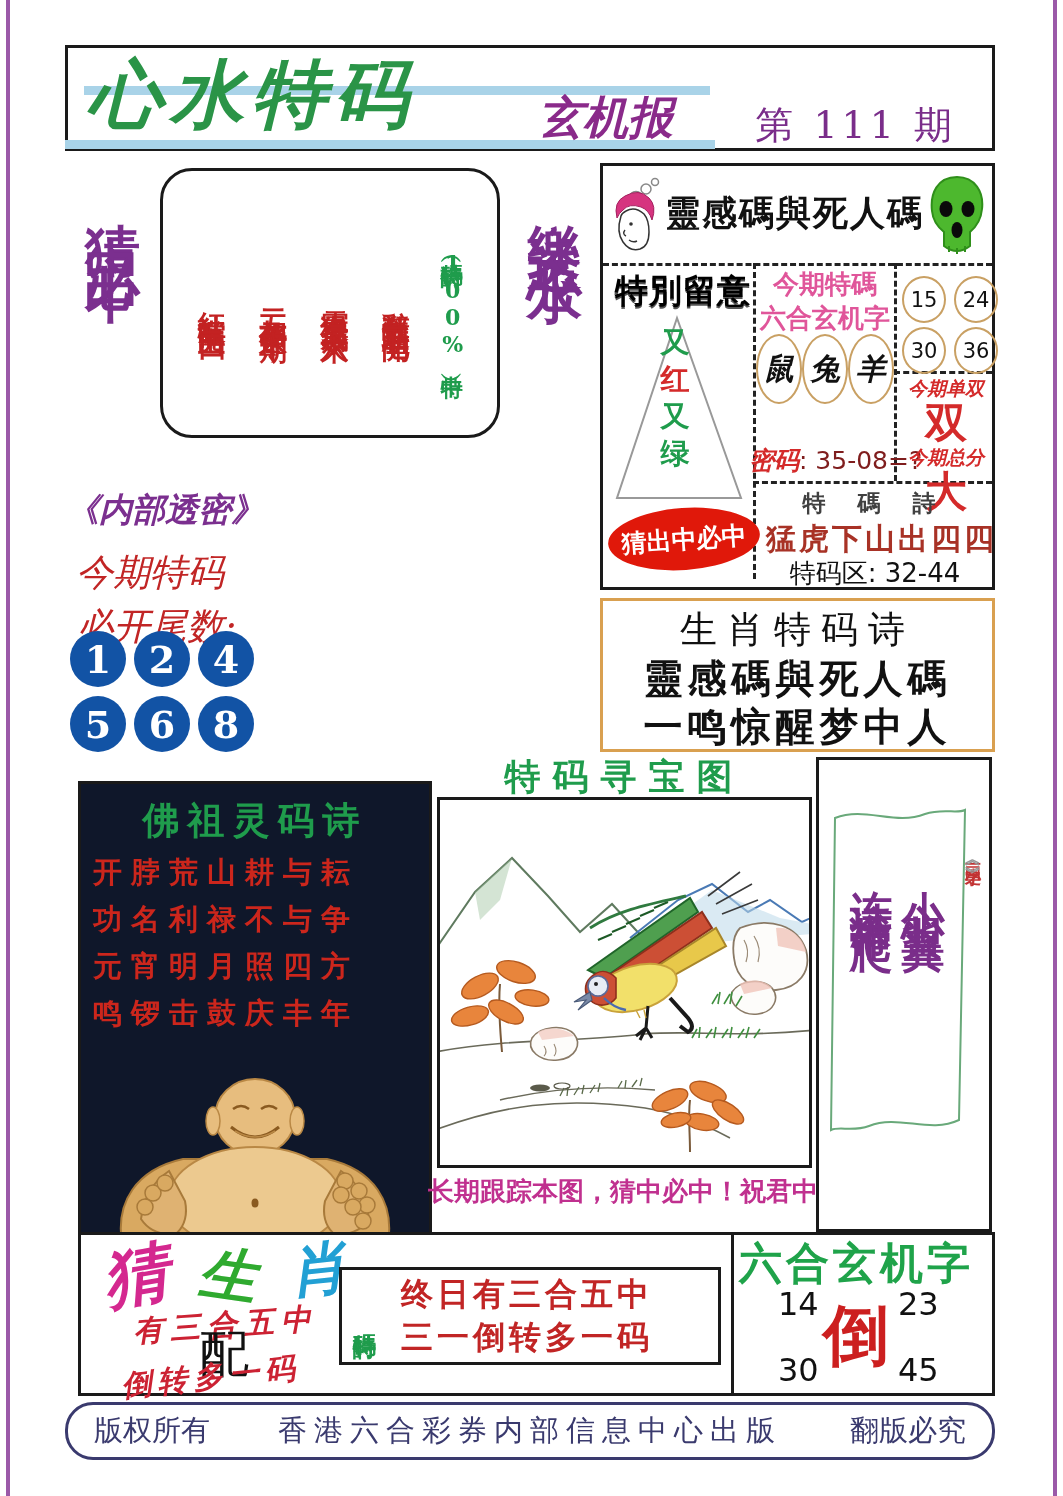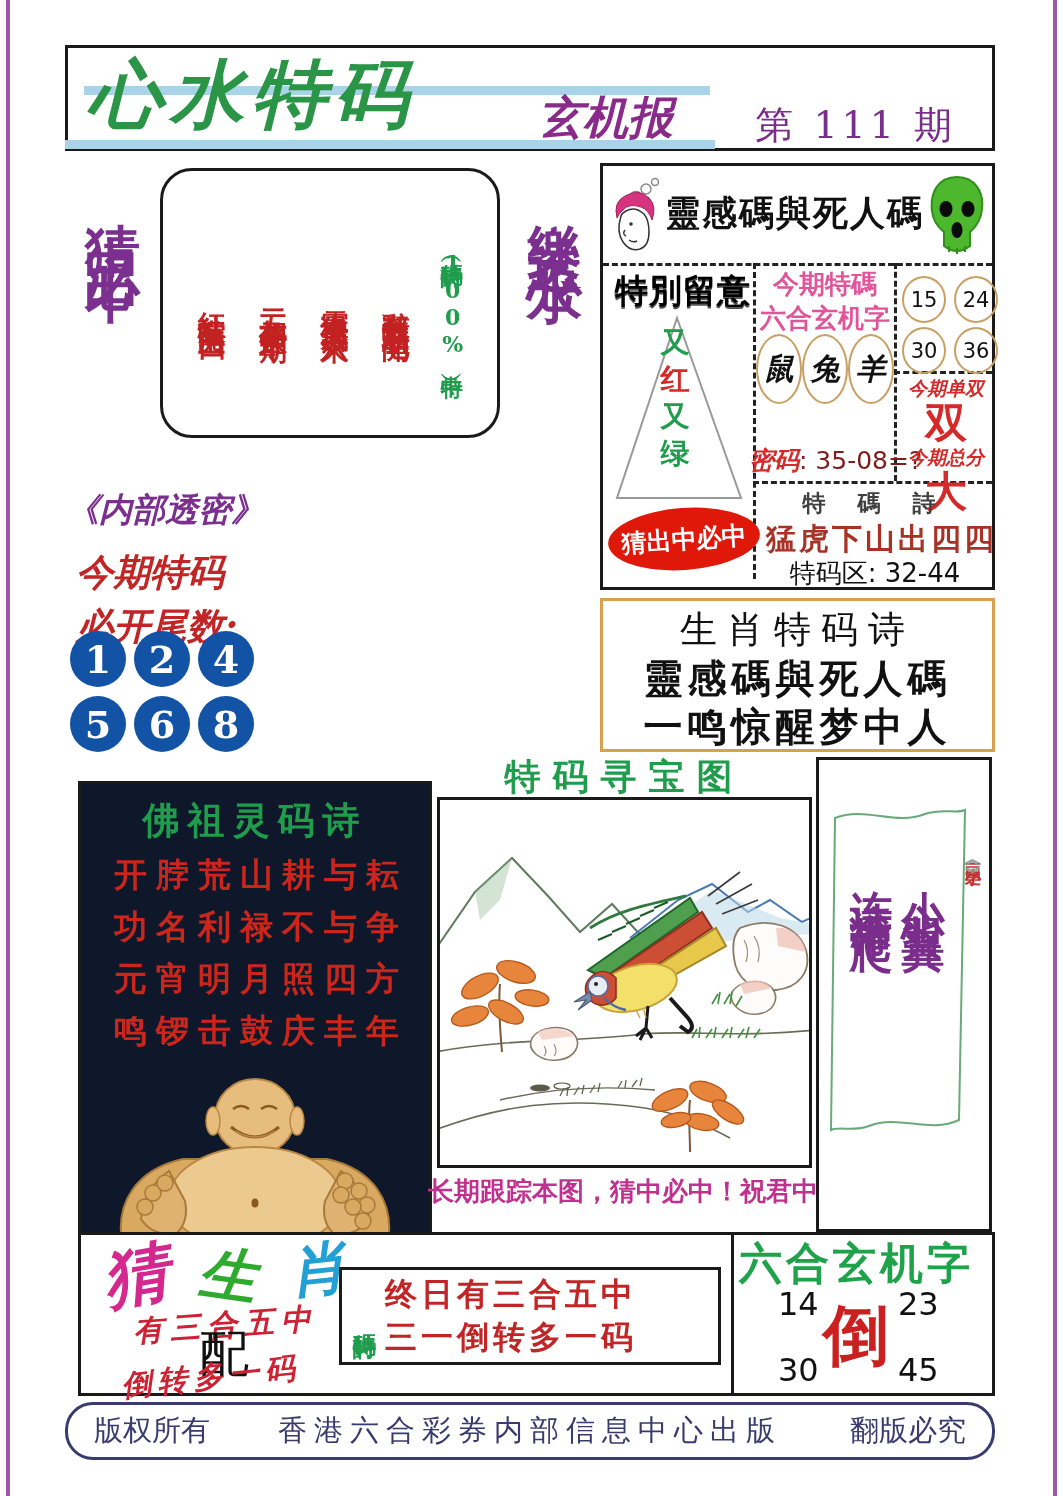--- a/index.html
+++ b/index.html
@@ -25,21 +25,21 @@
   .slogan-left{left:76px;top:180px;}
   .slogan-right{left:518px;top:180px;}
 
   .poem-box{position:absolute;left:160px;top:168px;width:340px;height:270px;border:3px solid #1a1a1a;
       border-radius:32px;display:flex;justify-content:space-evenly;align-items:center;padding:6px 6px;box-sizing:border-box;background:#fff;}
   .poem-col{writing-mode:vertical-rl;text-orientation:upright;font-family:"DejaVu Serif",serif;
       font-weight:bold;color:#c32222;font-size:28px;letter-spacing:4px;}
   .poem-label{color:#1f9c4c;font-size:22px;letter-spacing:1px;}
 
   .neibu-title{position:absolute;left:66px;top:488px;font-size:33px;font-weight:bold;font-style:italic;color:#7b2f8f;font-family:"DejaVu Serif",serif;white-space:nowrap;}
-  .neibu-sub{position:absolute;left:76px;top:546px;font-size:37px;font-weight:bold;font-style:italic;color:#c12525;font-family:"DejaVu Serif",serif;line-height:1.45;white-space:nowrap;}
+  .neibu-sub{position:absolute;left:76px;top:546px;font-size:37px;font-weight:normal;font-style:italic;color:#c12525;font-family:"DejaVu Serif",serif;line-height:1.45;white-space:nowrap;}
   .tail-row{position:absolute;left:70px;display:flex;gap:8px;}
   .tail-row1{top:631px}.tail-row2{top:696px}
   .ball{width:56px;height:56px;border-radius:50%;background:#1253a5;color:#fff;display:flex;align-items:center;justify-content:center;
       font-family:"DejaVu Serif",serif;font-size:38px;font-weight:bold;}
 
   
   .spirit{position:absolute;left:600px;top:163px;width:395px;height:427px;border:3px solid #1a1a1a;box-sizing:border-box;background:#fff;}
   .spirit-title{position:absolute;left:62px;top:24px;font-size:35px;font-weight:900;color:#111;letter-spacing:2px;white-space:nowrap;}
   .face-icon{position:absolute;left:8px;top:10px;}
   .skull-icon{position:absolute;right:5px;top:8px;}
@@ -78,21 +78,21 @@
   .tms-qu{position:absolute;left:152px;top:390px;width:240px;text-align:center;color:#111;font-size:26px;white-space:nowrap;}
 
   
   .zpoem{position:absolute;left:600px;top:598px;width:395px;height:154px;border:3px solid #d9a050;box-sizing:border-box;text-align:center;background:#fff;}
   .zpoem-t{margin-top:4px;font-size:37px;color:#111;letter-spacing:10px;font-family:"DejaVu Serif",serif;}
   .zpoem-l{font-size:39px;color:#111;font-weight:900;letter-spacing:5px;font-family:"DejaVu Serif",serif;line-height:1.22;}
 
   
   .fozu{position:absolute;left:78px;top:755px;width:354px;height:477px;border:3px solid #1a1a1a;box-sizing:border-box;background:#0f172a;margin-top:26px;}
   .fozu-t{text-align:center;margin-top:12px;font-size:37px;color:#1f9c4c;font-weight:bold;letter-spacing:8px;font-family:"DejaVu Serif",serif;}
-  .fozu-line{margin:7px 0 0 12px;font-size:33px;color:#cc261c;font-weight:bold;letter-spacing:9px;font-family:"DejaVu Serif",serif;white-space:nowrap;text-align:center;}
+  .fozu-line{margin:7px 0 0 12px;font-size:29px;color:#cc261c;font-weight:bold;letter-spacing:9px;font-family:"DejaVu Serif",serif;white-space:nowrap;}
   .buddha{position:absolute;left:12px;bottom:2px;}
 
   
   .t-title{position:absolute;left:437px;top:753px;width:375px;text-align:center;font-size:36px;color:#1f9c4c;font-weight:bold;
       letter-spacing:12px;font-family:"DejaVu Serif",serif;white-space:nowrap;}
   .t-frame{position:absolute;left:437px;top:797px;width:375px;height:371px;border:3px solid #1a1a1a;box-sizing:border-box;background:#fff;}
   .t-caption{position:absolute;left:428px;top:1174px;width:392px;font-size:26px;color:#c0308f;font-weight:bold;white-space:nowrap;}
 
   
   .scrollbox{position:absolute;left:816px;top:757px;width:176px;height:475px;border:3px solid #1a1a1a;box-sizing:border-box;background:#fff;}
@@ -109,21 +109,21 @@
   .bdiv{position:absolute;left:650px;top:0;bottom:0;border-left:3px solid #1a1a1a;}
   .cz{position:absolute;font-family:"DejaVu Serif",serif;font-weight:bold;font-style:italic;}
   .cz1{left:22px;top:-4px;font-size:66px;color:#d4288f;transform:rotate(-10deg);}
   .cz2{left:118px;top:2px;font-size:58px;color:#2faa2f;transform:rotate(8deg);}
   .cz3{left:208px;top:-4px;font-size:58px;color:#22a0d4;transform:rotate(-6deg);}
   .bl1{position:absolute;left:52px;top:70px;font-size:30px;color:#cc2233;font-style:italic;font-weight:bold;transform:rotate(-4deg);
       letter-spacing:7px;font-family:"DejaVu Serif",serif;white-space:nowrap;}
   .pei{position:absolute;left:118px;top:86px;font-size:50px;color:#111;font-family:"DejaVu Serif",serif;}
   .bl2{position:absolute;left:40px;top:122px;font-size:30px;color:#cc2233;font-style:italic;font-weight:bold;transform:rotate(-6deg);
       letter-spacing:6px;font-family:"DejaVu Serif",serif;white-space:nowrap;}
-  .mbox{position:absolute;left:258px;top:32px;width:382px;height:98px;border:3px solid #1a1a1a;box-sizing:border-box;display:flex;align-items:center;background:#fff;}
+  .mbox{position:absolute;left:258px;top:32px;width:382px;height:98px;border:3px solid #1a1a1a;box-sizing:border-box;display:flex;align-items:center;background:#fff;gap:16px;}
   .mbox-vlab{writing-mode:vertical-rl;text-orientation:upright;color:#1f9c4c;font-size:23px;font-weight:bold;margin:0 4px 0 8px;letter-spacing:1px;}
   .mbox-lines{flex:1;}
   .mbox-rl{color:#c12525;font-size:32px;font-weight:bold;font-family:"DejaVu Serif",serif;letter-spacing:4px;line-height:1.35;white-space:nowrap;}
   .xtitle{position:absolute;left:658px;top:0px;font-size:43px;color:#1fa34a;font-weight:900;letter-spacing:4px;white-space:nowrap;}
   .xn{position:absolute;font-size:32px;color:#111;}
   .xn1{left:697px;top:50px}.xn2{left:817px;top:50px}.xn3{left:697px;top:116px}.xn4{left:817px;top:116px}
   .xchar{position:absolute;left:742px;top:56px;font-size:66px;color:#cc1f1f;font-weight:bold;font-family:"DejaVu Serif",serif;}
 
   
   .footer{position:absolute;left:65px;top:1402px;width:930px;height:58px;border:3px solid #3a3a6e;border-radius:28px;

